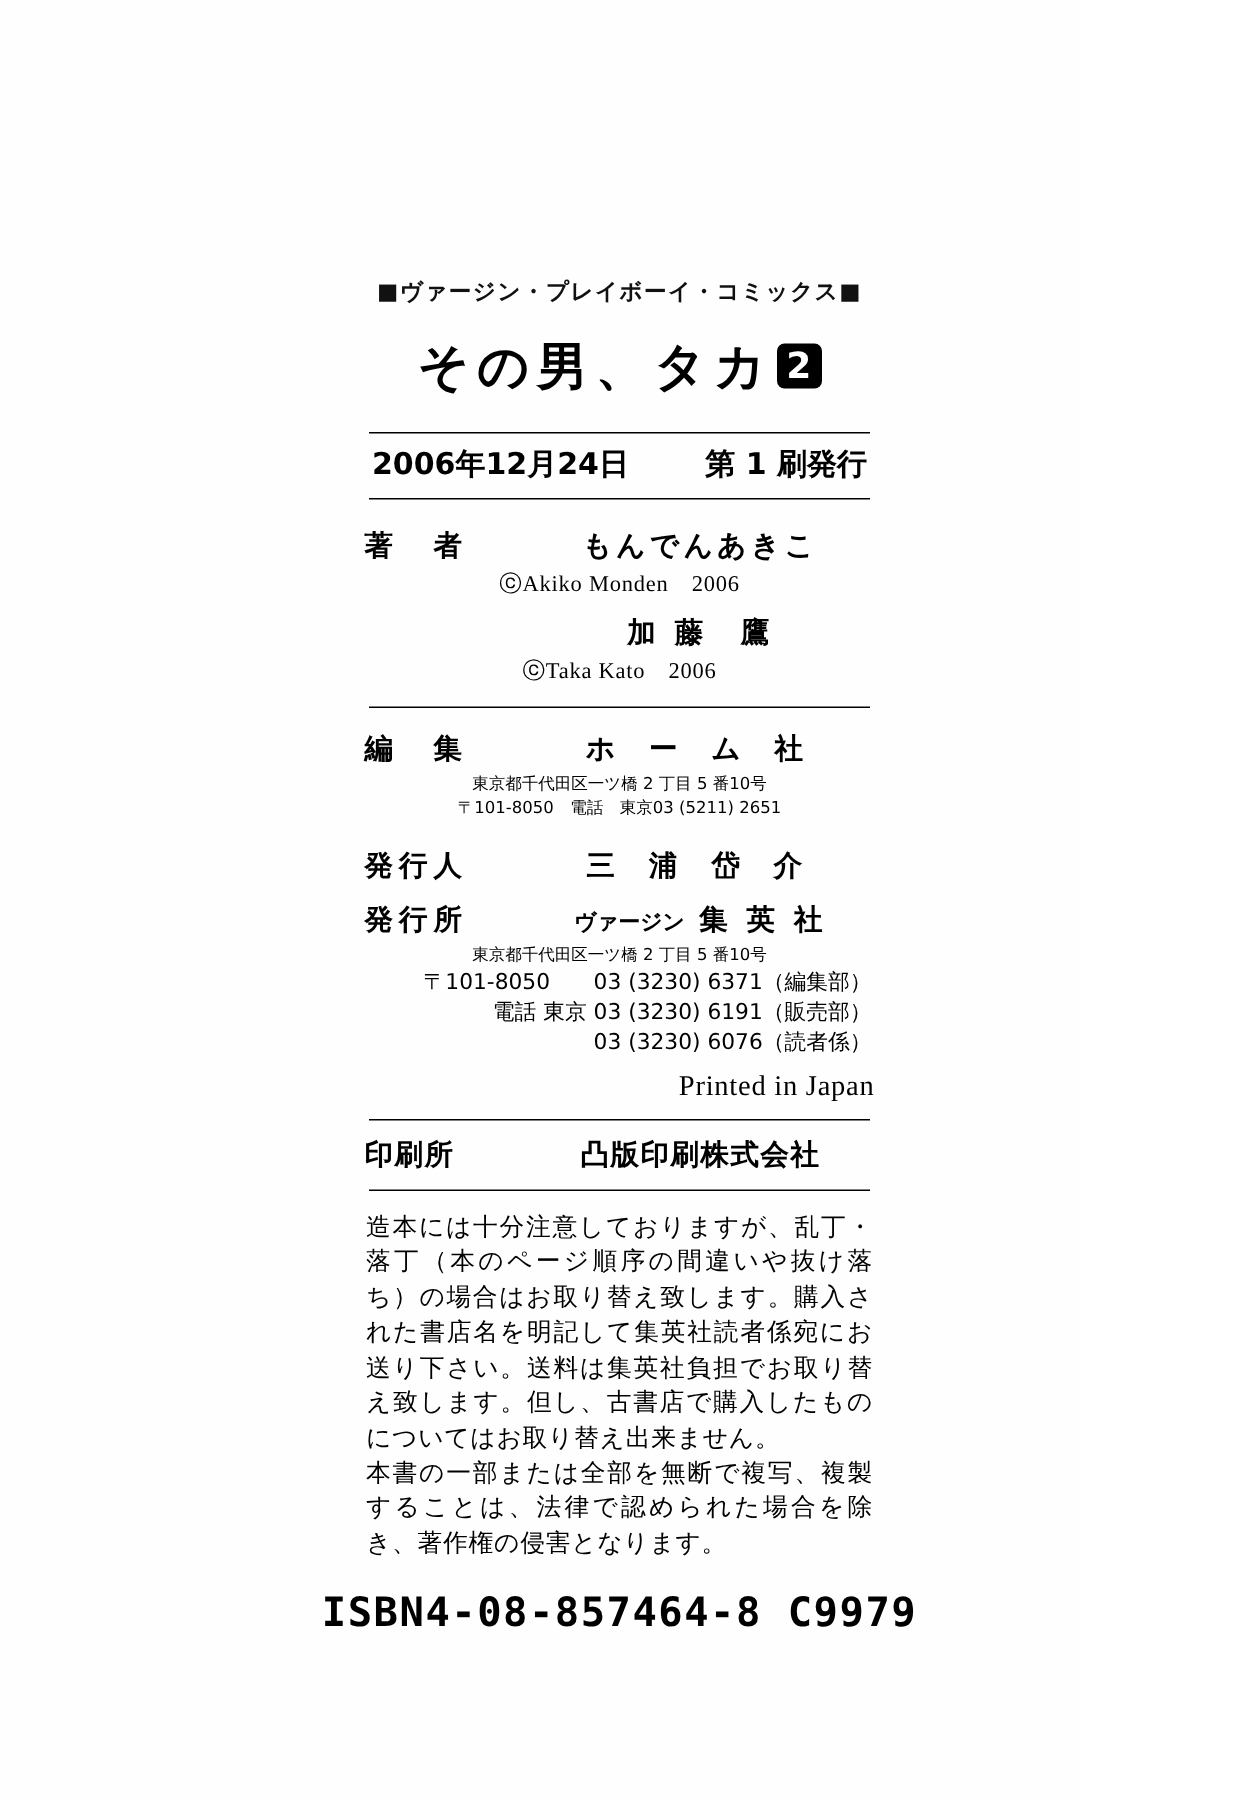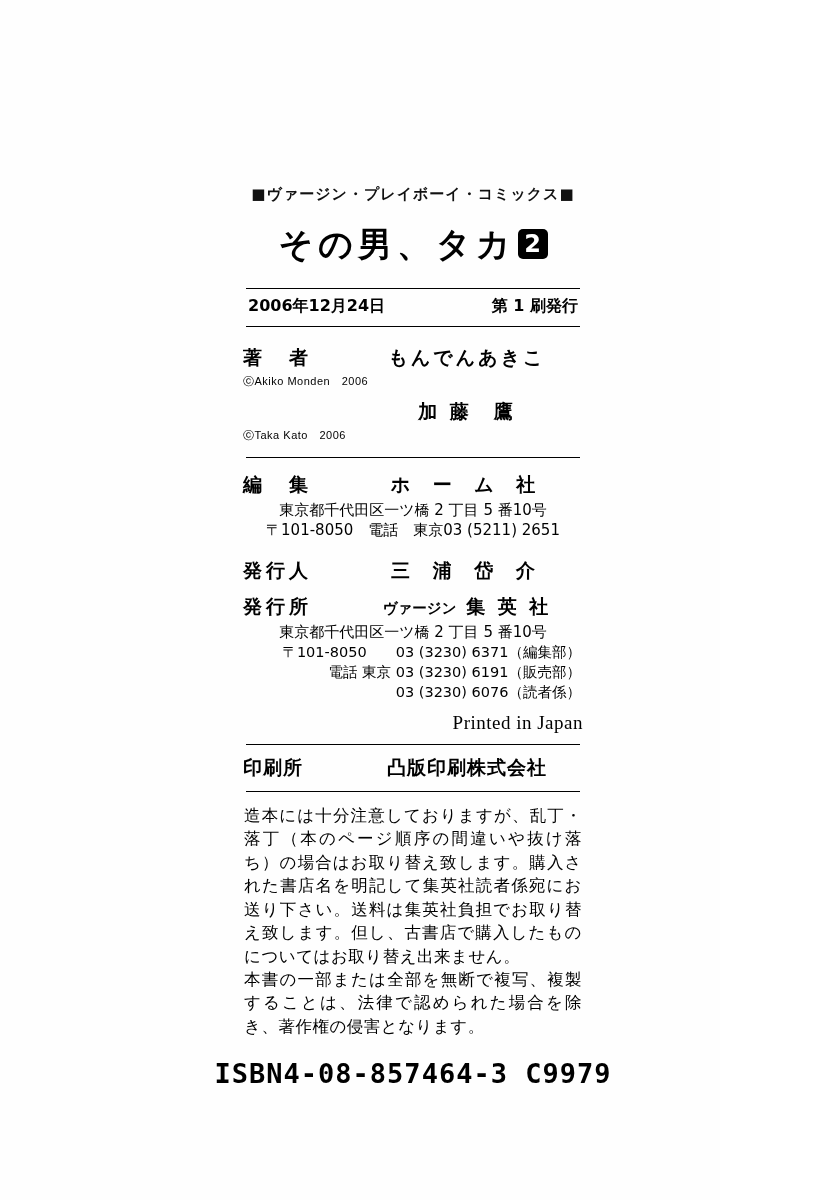--- a/index.html
+++ b/index.html
@@ -68,21 +68,21 @@
     margin: 0 auto;
   }
   .rule-w { width: 334px; }
 
   .pubdate-row {
     width: 334px;
     margin: 0 auto;
     display: flex;
     justify-content: space-between;
     font-family: "DejaVu Sans", sans-serif;
-    font-size: 16px;
+    font-size: 20px;
     font-weight: bold;
     padding: 7px 2px 9px 2px;
     box-sizing: border-box;
   }
 
   .block {
     width: 340px;
     margin: 0 auto;
   }
   .row {
@@ -106,28 +106,29 @@
     font-family: "DejaVu Sans", sans-serif;
     font-weight: bold;
     font-size: 19px;
     letter-spacing: 3px;
     flex: 1;
     text-align: center;
   }
   .val-wide { letter-spacing: 8px; }
 
   .sub {
-    font-family: Liberation Sans, sans-serif;
-    font-size: 11px;
+    font-family: Liberation Serif, serif;
+    font-size: 15px;
+    text-align: center;
     margin-top: 3px;
     letter-spacing: 0.5px;
   }
   .sub-jp {
     font-family: "DejaVu Sans", sans-serif;
-    font-size: 15px;
+    font-size: 11px;
     text-align: center;
     margin-top: 3px;
     letter-spacing: 0px;
   }
   .sub-right {
     font-family: "DejaVu Sans", sans-serif;
     font-size: 14.5px;
     text-align: right;
     margin-top: 2px;
     padding-right: 2px;
@@ -254,16 +255,16 @@
     </div>
 
     <div class="gap-d"></div>
     <div class="rule rule-w"></div>
 
     <div class="notice">
       <p>造本には十分注意しておりますが、乱丁・落丁（本のページ順序の間違いや抜け落ち）の場合はお取り替え致します。購入された書店名を明記して集英社読者係宛にお送り下さい。送料は集英社負担でお取り替え致します。但し、古書店で購入したものについてはお取り替え出来ません。</p>
       <p>本書の一部または全部を無断で複写、複製することは、法律で認められた場合を除き、著作権の侵害となります。</p>
     </div>
 
-    <div class="isbn">ISBN4-08-857464-3  C9979</div>
+    <div class="isbn">ISBN4-08-857464-8  C9979</div>
 
   </div>
 </div>
 
 </body></html>

